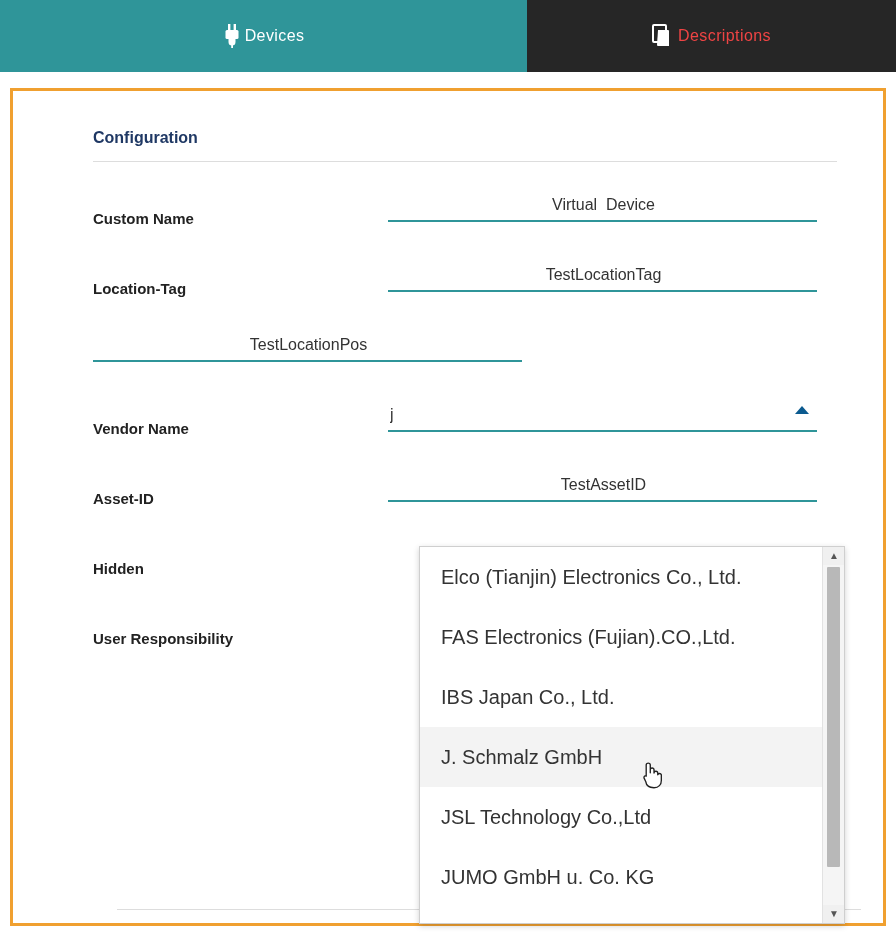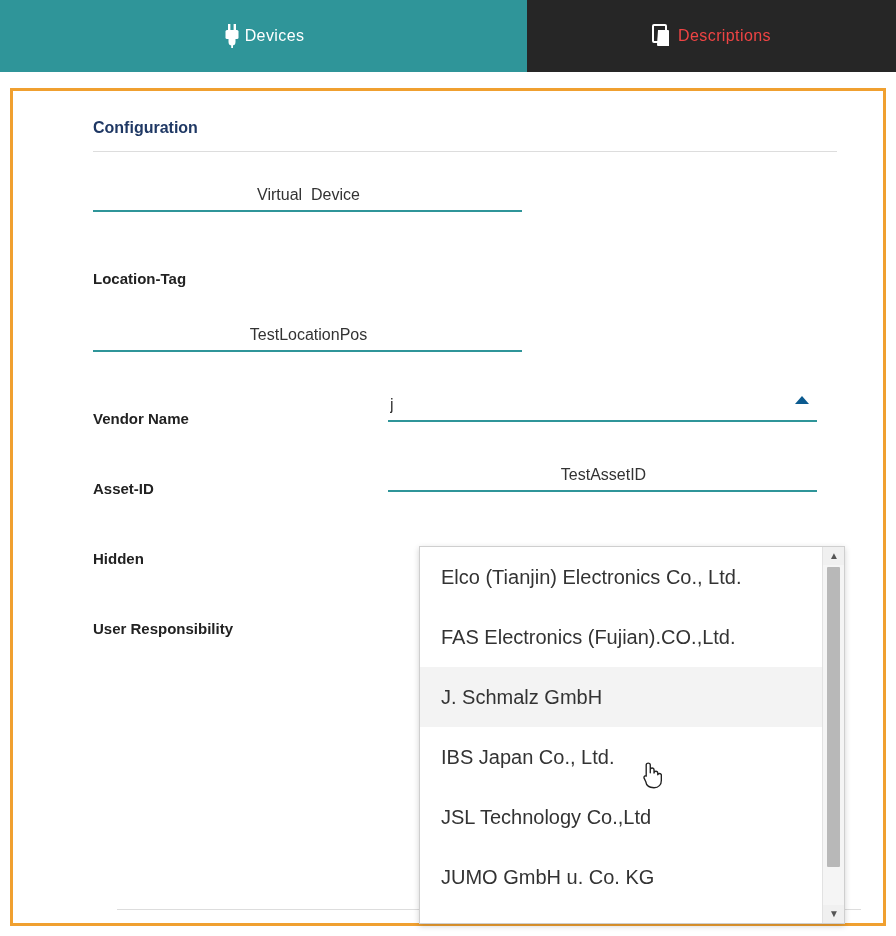--- a/index.html
+++ b/index.html
@@ -59,21 +59,21 @@
     height: 838px;
     box-sizing: border-box;
     border: 3px solid #f0a030;
     background: #ffffff;
   }
 
   .section-title {
     color: #1f3864;
     font-size: 16px;
     font-weight: bold;
-    padding: 28px 0 0 80px;
+    padding: 38px 0 0 80px;
   }
   .section-rule {
     margin: 14px 0 0 80px;
     height: 1px;
     background: #dddddd;
     width: 744px;
   }
 
   
   .form {
@@ -256,27 +256,31 @@
 </div>
 
 <div class="panel">
 
   <div class="section-title">Configuration</div>
   <div class="section-rule"></div>
 
   <div class="form">
 
     <div class="row">
+      <div class="row-label">Custom Name</div>
       <div class="row-field">
         <input class="text-input" type="text" value="Virtual  Device" style="">
       </div>
     </div>
 
     <div class="row">
       <div class="row-label">Location-Tag</div>
+      <div class="row-field">
+        <input class="text-input" type="text" value="TestLocationTag" style="">
+      </div>
     </div>
 
     <div class="row">
       <div class="row-field">
         <input class="text-input" type="text" value="TestLocationPos" style="">
       </div>
     </div>
 
     <div class="row">
       <div class="row-label">Vendor Name</div>
@@ -308,22 +312,22 @@
 
   </div>
 
   <div class="bottom-rule"></div>
 </div>
 
 <div class="dropdown">
   <div class="dd-list">
     <div class="dd-item">Elco (Tianjin) Electronics Co., Ltd.</div>
     <div class="dd-item">FAS Electronics (Fujian).CO.,Ltd.</div>
+    <div class="dd-item">IBS Japan Co., Ltd.</div>
     <div class="dd-item highlight">J. Schmalz GmbH</div>
-    <div class="dd-item">IBS Japan Co., Ltd.</div>
     <div class="dd-item">JSL Technology Co.,Ltd</div>
     <div class="dd-item">JUMO GmbH u. Co. KG</div>
   </div>
   <div class="dd-scrollbar">
     <div class="dd-arrow up">▲</div>
     <div class="dd-thumb"></div>
     <div class="dd-arrow down">▼</div>
   </div>
 </div>
 

